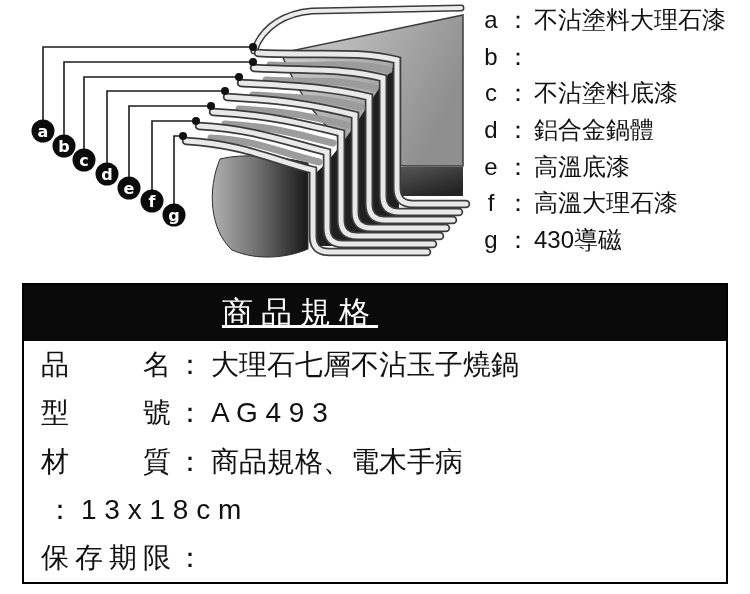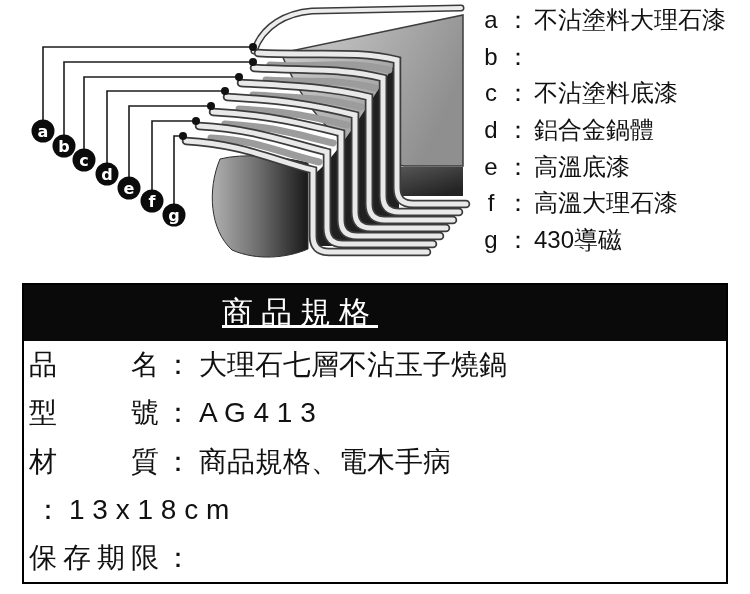--- a/index.html
+++ b/index.html
@@ -21,21 +21,21 @@
   }
   .spec-header{
     height:56px;display:flex;align-items:center;
     font-size:31px;letter-spacing:8px;padding-left:198px;
   }
   .spec-body{
     display:flex;flex-direction:column;height:241px;
   }
   .spec-row{
     flex:1;display:flex;align-items:center;
-    font-size:28px;padding-left:5px;line-height:1;white-space:nowrap;
+    font-size:28px;padding-left:17px;line-height:1;white-space:nowrap;
   }
   .rlabel{
     display:inline-block;width:130px;
     text-align:justify;text-align-last:justify;
   }
   .rsep{margin:0 7px 0 5px;}
 </style>
 </head>
 <body>
 
@@ -205,21 +205,21 @@
     <div class="spec-header" style="background: rgb(10, 10, 10); color: rgb(255, 255, 255); text-decoration: underline;">商品規格</div>
     <div class="spec-body">
       <div class="spec-row">
         <span class="rlabel">品名</span>
           <span class="rsep">：</span>
           <span class="rvalue">大理石七層不沾玉子燒鍋</span>
       </div>
       <div class="spec-row">
         <span class="rlabel">型號</span>
           <span class="rsep">：</span>
-          <span class="rvalue">A G 4 1 3</span>
+          <span class="rvalue">A G 4 9 3</span>
       </div>
       <div class="spec-row">
         <span class="rlabel">材質</span>
           <span class="rsep">：</span>
           <span class="rvalue">商品規格、電木手病</span>
       </div>
       <div class="spec-row">
           <span class="rsep">：</span>
           <span class="rvalue">1 3 x 1 8 c m</span>
       </div>

